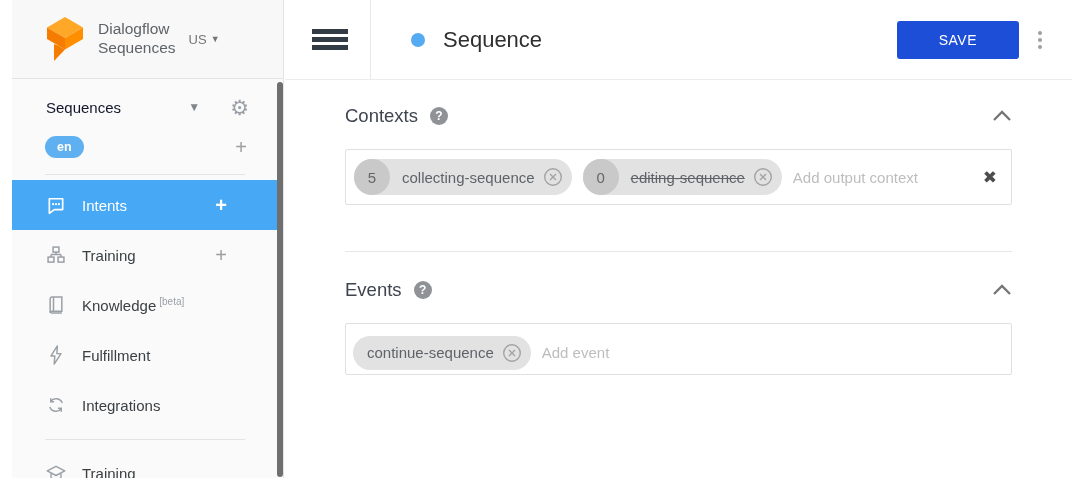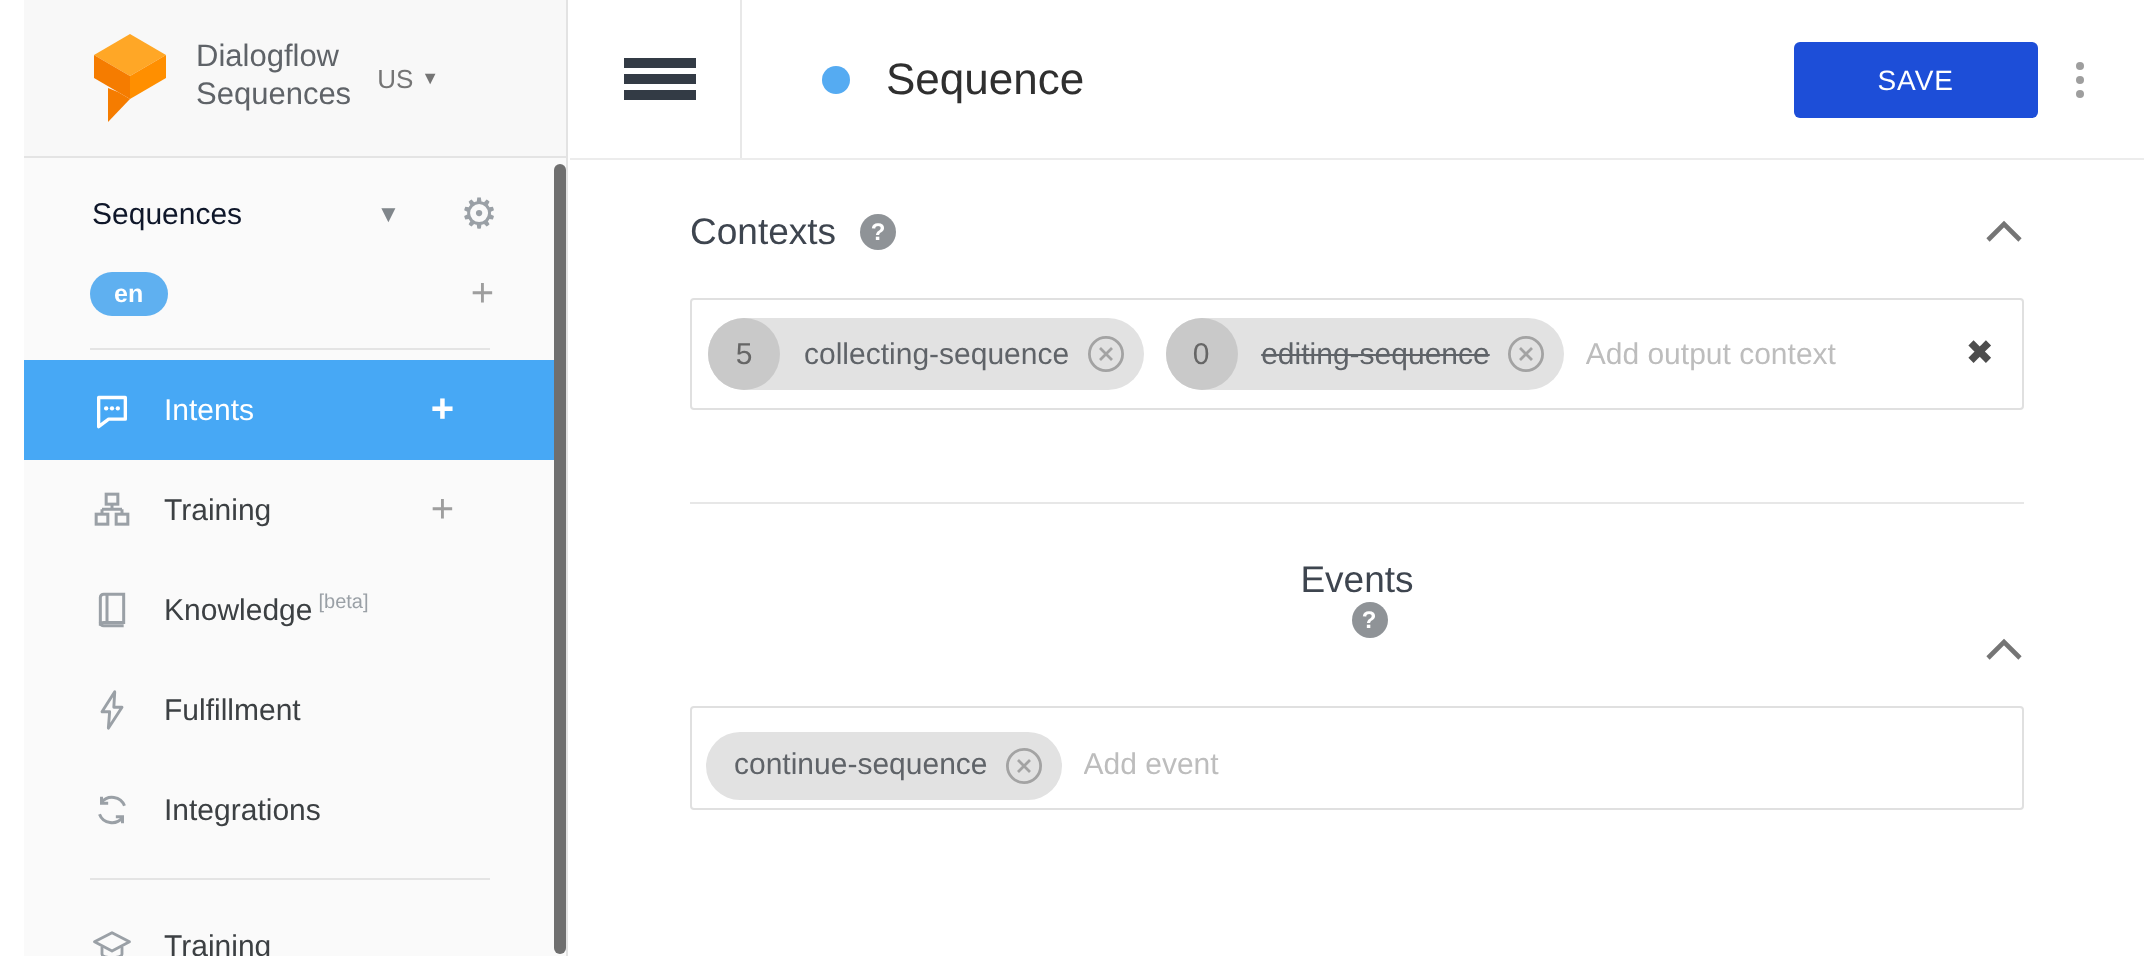--- a/index.html
+++ b/index.html
@@ -80,21 +80,21 @@
     align-items:center; font-size:15px; color:#5f6368; flex:none; }
   .chip .num { width:36px; height:36px; border-radius:50%; background:#c9c9c9; color:#666;
     display:flex; align-items:center; justify-content:center; flex:none; }
   .chip .txt { padding:0 8px 0 12px; white-space:nowrap; }
   .chip .txt.strike { text-decoration:line-through; }
   .chip.simple { padding-left:14px; height:34px; }
   .chip .remove { margin-right:9px; display:flex; cursor:pointer; }
   .clear-x { font-size:17px; color:#4d4d4d; font-weight:bold; margin-left:8px; cursor:pointer; }
 
   .sec-divider { height:1px; background:#e7e7e7; margin-top:46px; }
-  .sec-head.events { margin-top:27px;flex-direction:column; }
+  .sec-head.events { margin-top:27px; }
 </style>
 </head>
 <body>
 
 <div class="sidebar">
   <div class="sb-header">
     <svg class="logo" viewBox="0 0 40 46">
       <polygon points="20,1 38,11.5 20,22 2,11.5" fill="#ffa726"></polygon>
       <polygon points="2,11.5 20,22 20,33.5 2,23" fill="#f57c00"></polygon>
       <polygon points="38,11.5 38,23 20,33.5 20,22" fill="#ff8f00"></polygon>

